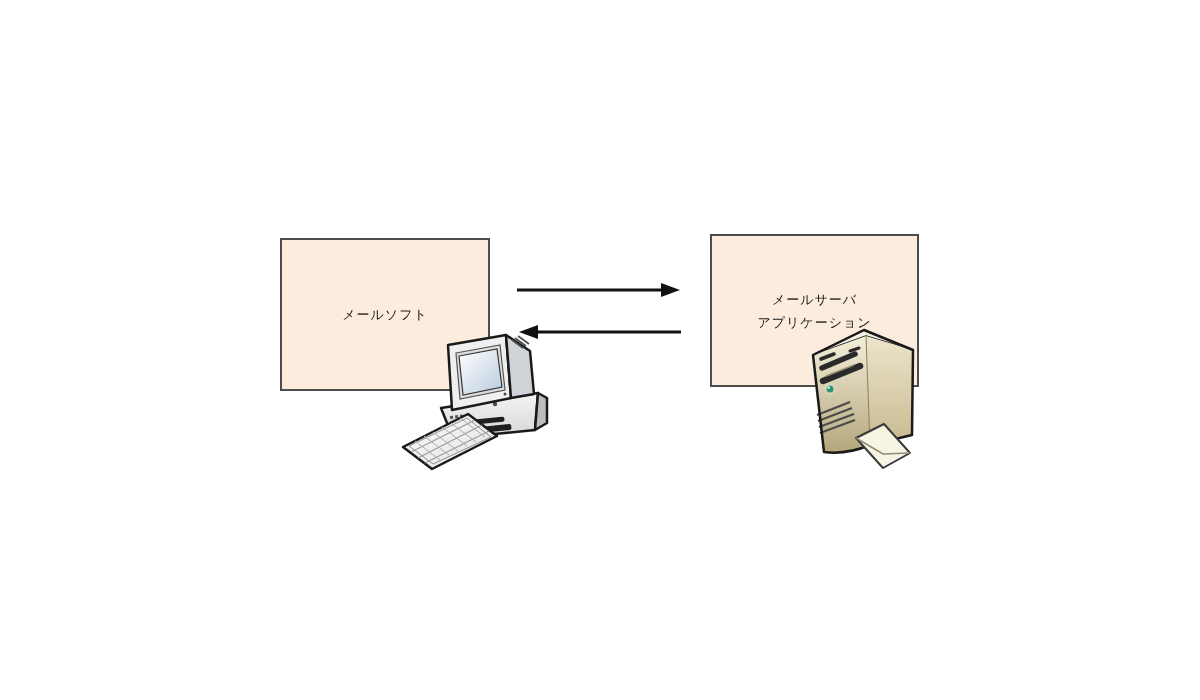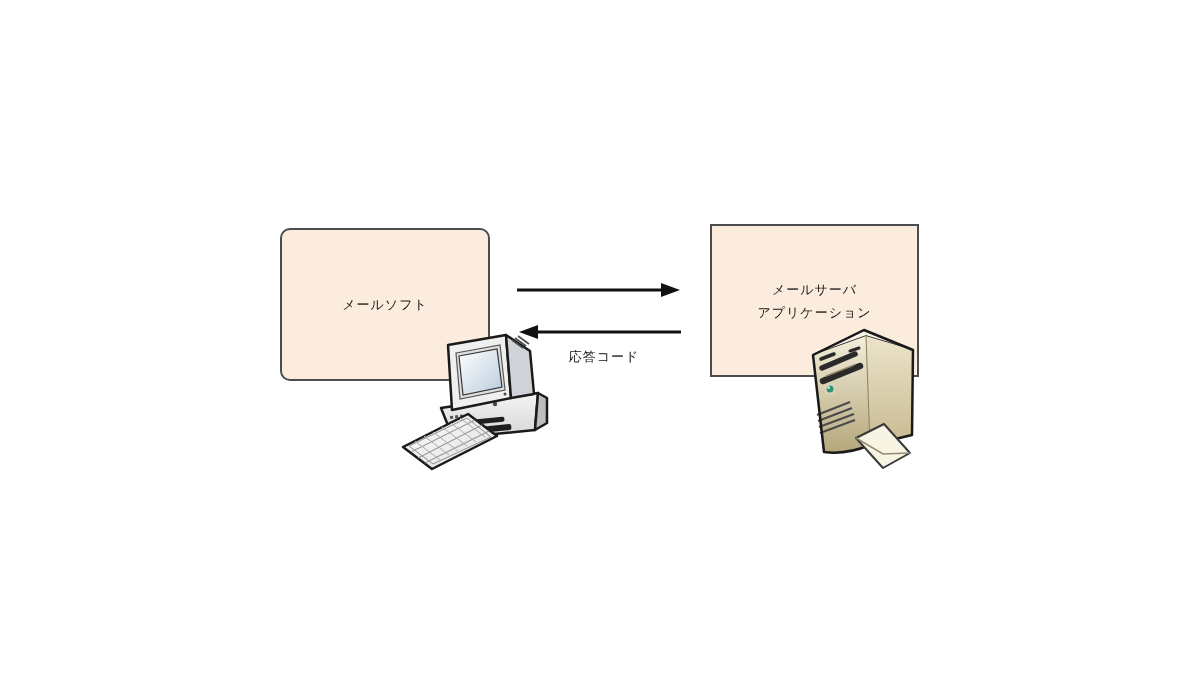--- a/index.html
+++ b/index.html
@@ -4,23 +4,23 @@
 <style>
   html,body{margin:0;padding:0;background:#ffffff;}
   .stage{
     position:relative;width:1200px;height:700px;background:#ffffff;overflow:hidden;
     font-family:"Liberation Sans","DejaVu Sans",sans-serif;color:#111111;
   }
   .node-box{
     position:absolute;box-sizing:border-box;
     background:#fbecde;border:2px solid #4c4c4c;
     display:flex;align-items:center;justify-content:center;
-    font-size:13px;letter-spacing:1px;text-align:center;color:#141414;
+    font-size:13px;letter-spacing:1px;text-align:center;color:#141414;margin-top:10px;
   }
-  .box-client{left:280px;top:228px;width:210px;height:153px;border-radius:10px;}
+  .box-client{left:280px;top:228px;width:210px;height:153px;}
   .box-server{left:710px;top:224px;width:209px;height:153px;}
   .two-line{white-space:pre-line;line-height:23px;}
   .arrow-label{
     position:absolute;width:220px;text-align:center;
     font-size:13px;letter-spacing:1px;color:#141414;
   }
   .label-pop3{left:494px;top:247px;}
   .label-resp{left:494px;top:348px;}
   .overlay{position:absolute;left:0;top:0;width:1200px;height:700px;pointer-events:none;}
   .art{position:absolute;}
@@ -45,21 +45,20 @@
     <g>
       <line x1="517" y1="290" x2="662" y2="290" stroke="#111111" stroke-width="3"></line>
       <polygon points="661,283 680,290 661,297" fill="#111111"></polygon>
     </g>
     <g>
       <line x1="681" y1="332" x2="537" y2="332" stroke="#111111" stroke-width="3"></line>
       <polygon points="538,325 519,332 538,339" fill="#111111"></polygon>
     </g>
   </svg>
 
-  <div class="arrow-label label-resp">応答コード</div>
 
   <svg class="art art-computer" viewBox="0 0 160 150" xmlns="http://www.w3.org/2000/svg">
     <defs>
       <linearGradient id="scrGrad" x1="0" y1="0" x2="1" y2="1">
         <stop offset="0" stop-color="#ffffff"></stop>
         <stop offset="1" stop-color="#b9cbdd"></stop>
       </linearGradient>
       <linearGradient id="caseGrad" x1="0" y1="0" x2="0" y2="1">
         <stop offset="0" stop-color="#f4f4f4"></stop>
         <stop offset="1" stop-color="#d6d6d6"></stop>

